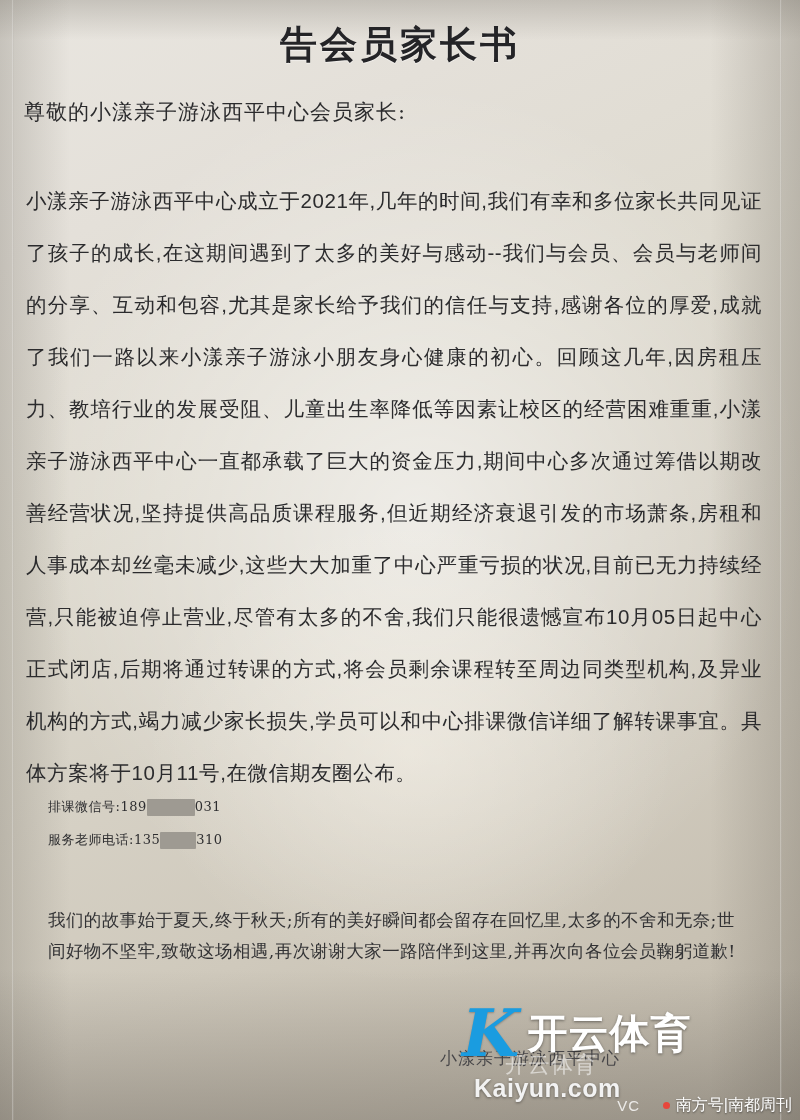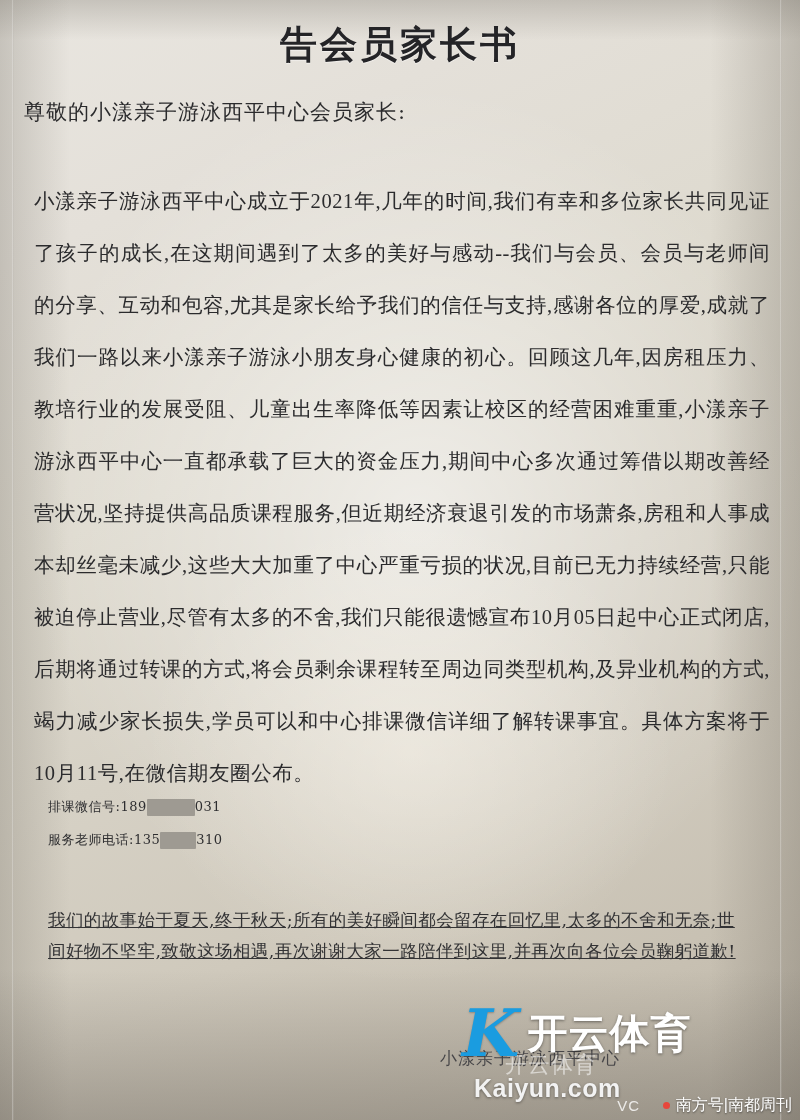--- a/index.html
+++ b/index.html
@@ -93,28 +93,27 @@
     font-family: "DejaVu Serif", "Liberation Serif", serif;
     font-size: 21px;
     letter-spacing: 1px;
     color: #2b2b2d;
   }
   .body-text {
     position: absolute;
     top: 175px;
     left: 26px;
     width: 736px;
-    font-family: Liberation Serif, serif;
+    font-family: Liberation Sans, sans-serif;
     font-size: 20.5px;
     line-height: 52px;
     letter-spacing: 0.6px;
     text-align: justify;
     color: #2b2b2d;
     white-space: pre-wrap;
-    margin-left: 8px;
   }
   .contact-block {
     position: absolute;
     top: 790px;
     left: 48px;
     font-family: "DejaVu Serif", "Liberation Serif", serif;
     font-size: 13px;
     line-height: 33px;
     letter-spacing: 0.5px;
     color: #2e2e30;
@@ -134,21 +133,20 @@
     position: absolute;
     top: 905px;
     left: 48px;
     width: 690px;
     font-family: "DejaVu Serif", "Liberation Serif", serif;
     font-size: 17.5px;
     line-height: 31px;
     letter-spacing: 0.4px;
     color: #333335;
     white-space: pre-wrap;
-    text-decoration: underline;
   }
   .signature {
     position: absolute;
     top: 1042px;
     left: 440px;
     font-family: "DejaVu Serif", "Liberation Serif", serif;
     font-size: 17px;
     line-height: 32px;
     letter-spacing: 1px;
     color: #35353a;

